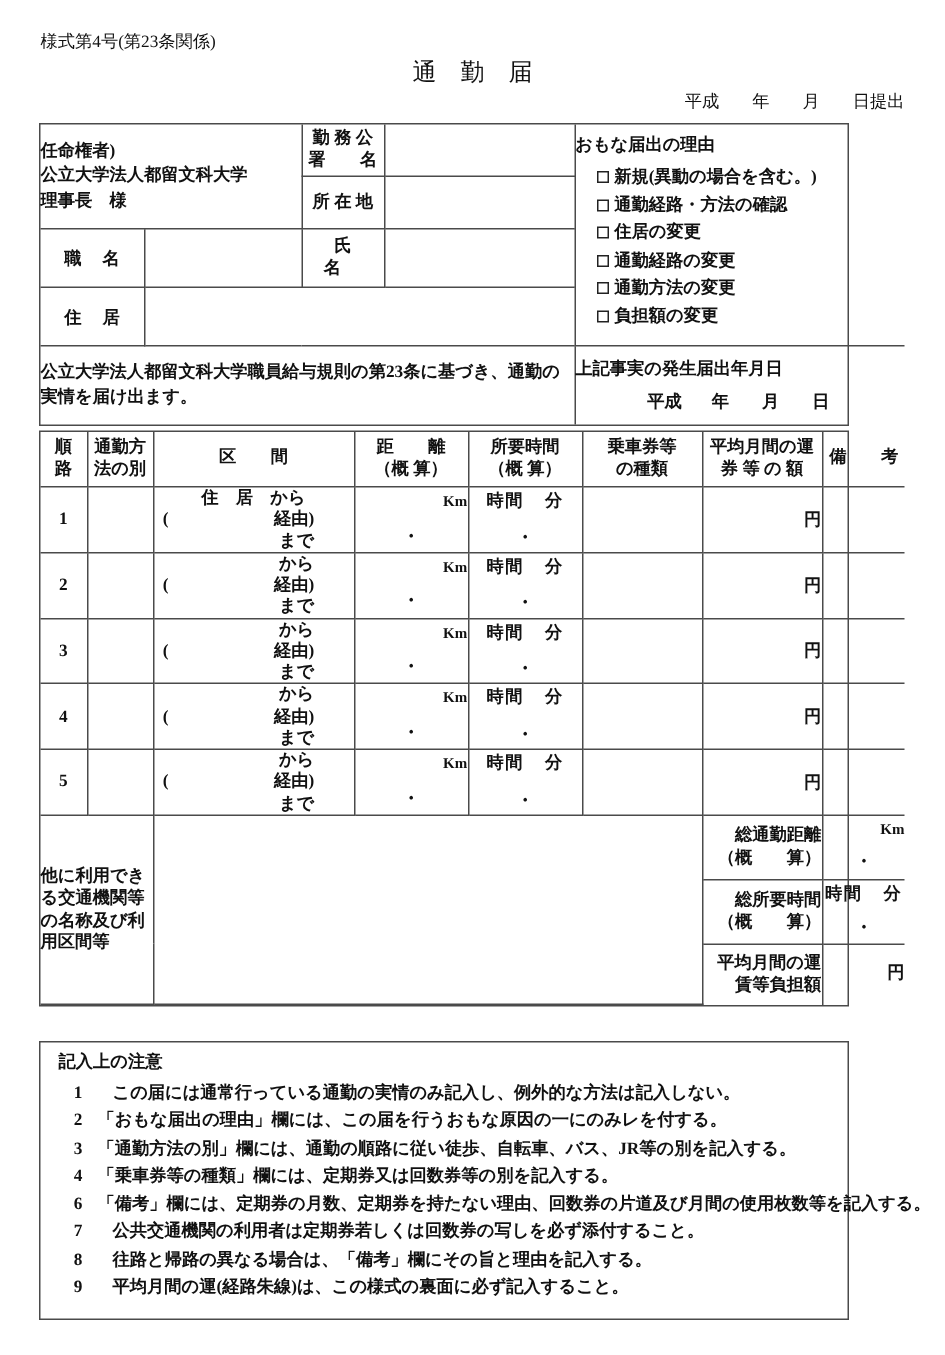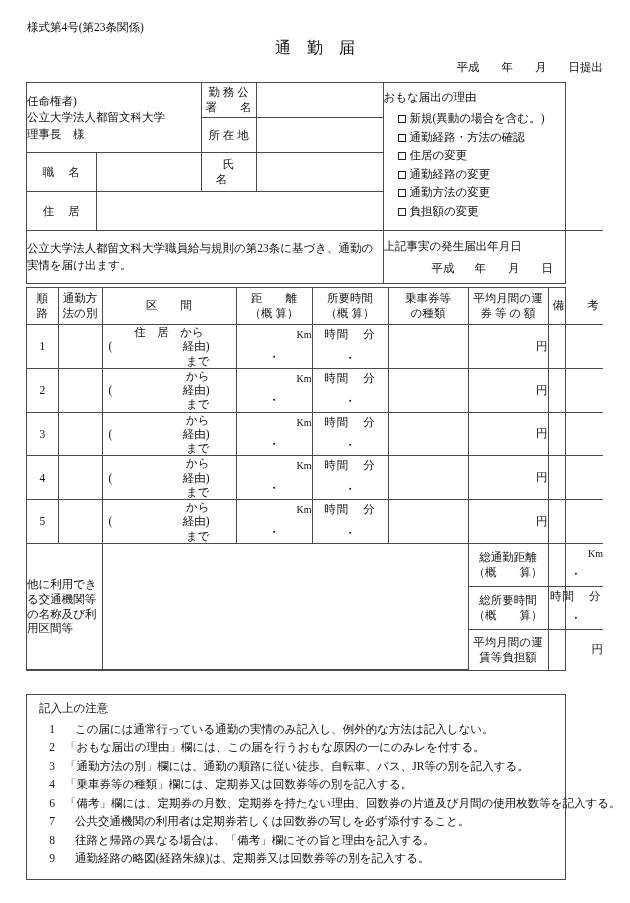--- a/index.html
+++ b/index.html
@@ -56,20 +56,21 @@
   .sd-y { margin-right: 22px; }
   .sd-m { margin-right: 22px; }
 
   
   .frame {
     position: absolute;
     left: 26px;
     width: 540px;
     box-sizing: border-box;
     border: 1px solid #4a4a4a;
+    font-weight: bold;
   }
 
   table.grid {
     border-collapse: collapse;
     width: 100%;
     table-layout: fixed;
   }
   table.grid td {
     border: 1px solid #4a4a4a;
     font-size: 11.5px;
@@ -187,21 +188,21 @@
 
   
   .vcell {
     padding: 4px 4px 4px 6px;
     line-height: 1.28;
     font-size: 11.5px;
     text-align: left;
     vertical-align: middle;
   }
   .sum-lbl {
-    text-align: center;
+    text-align: right;
     line-height: 1.32;
     padding: 4px 2px;
     font-size: 11.5px;
   }
   .sum-val {
     padding: 2px 10px 3px 6px;
     vertical-align: top;
     line-height: 1.35;
   }
   .sv-km { display: block; text-align: right; font-size: 10px; }
@@ -517,18 +518,18 @@
       <span class="note-row">
         <span class="note-num">6</span><span class="note-txt">「備考」欄には、定期券の月数、定期券を持たない理由、回数券の片道及び月間の使用枚数等を記入する。</span>
       </span>
       <span class="note-row note-indent">
         <span class="note-num">7</span><span class="note-txt">公共交通機関の利用者は定期券若しくは回数券の写しを必ず添付すること。</span>
       </span>
       <span class="note-row note-indent">
         <span class="note-num">8</span><span class="note-txt">往路と帰路の異なる場合は、「備考」欄にその旨と理由を記入する。</span>
       </span>
       <span class="note-row note-indent">
-        <span class="note-num">9</span><span class="note-txt">通勤経路の略図(経路朱線)は、定期券又は回数券等の別を記入する。</span>
+        <span class="note-num">9</span><span class="note-txt">平均月間の運(経路朱線)は、この様式の裏面に必ず記入すること。</span>
       </span>
     </div>
   </div>
 
 </div>
 
 </body></html>

